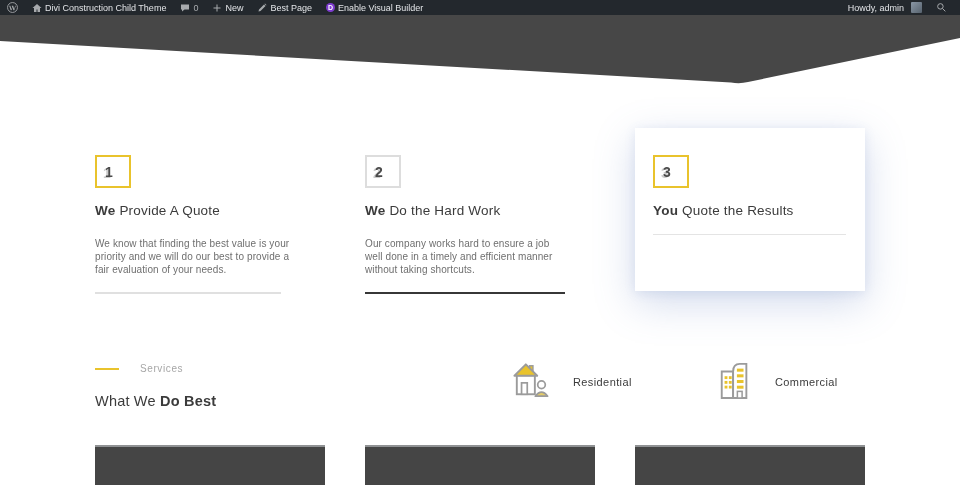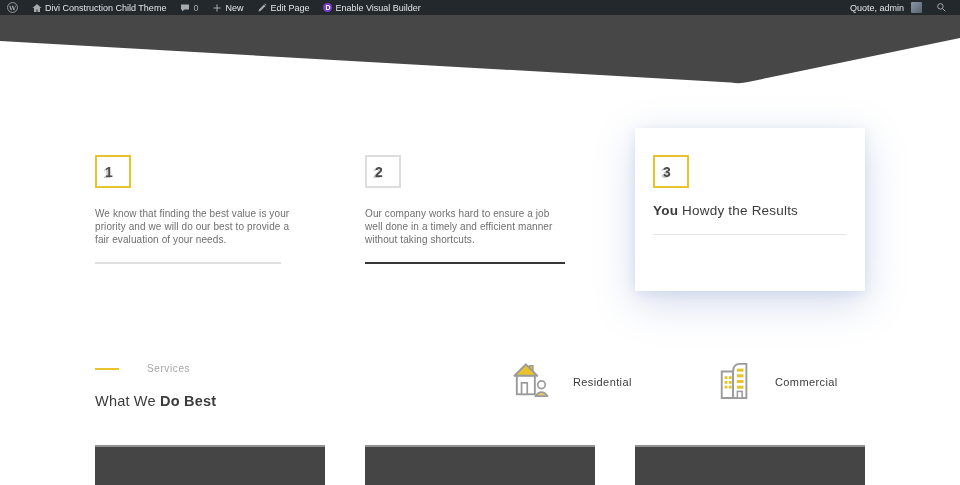--- a/index.html
+++ b/index.html
@@ -44,21 +44,21 @@
   .step-title strong { font-weight:700; margin-right:4px; }
   .step-body { margin-top:19px; font-size:10px; line-height:13px; color:#6f6f6f;
                max-width:202px; letter-spacing:0.1px; }
   .step-divider { margin-top:16px; border:0; }
   .divider-light { height:2px; background:#e0e0e0; width:186px; }
   .divider-dark  { height:2px; background:#373737; width:200px; }
   .c3 .divider-light { width:193px; height:1px; background:#e4e4e4; }
 
   
   .services { position:absolute; left:95px; top:363px; z-index:5; }
-  .eyebrow { display:flex; align-items:center; gap:28px; }
+  .eyebrow { display:flex; align-items:center; gap:21px; }
   .eyebrow-line { width:24px; height:2px; background:#e9c32c; }
   .eyebrow-text { font-size:10px; color:#a6a6a6; letter-spacing:0.6px; }
   .services-title { margin-top:19px; font-size:14.5px; color:#3b3b3b; letter-spacing:0.2px; }
   .services-title .bold { font-weight:700; }
 
   
   .category { position:absolute; top:360px; display:flex; align-items:center; gap:22px;
               z-index:5; cursor:pointer; }
   .category.residential { left:513px; }
   .category.commercial  { left:717px; }
@@ -107,30 +107,30 @@
             </svg>
         </span>
         <span>New</span>
       </div>
       <div class="ab-item">
         <span class="ico">
           <svg class="abicon" width="10" height="10" viewBox="0 0 20 20">
               <path d="M3 17l1-4L14 3l3 3L7 16zM15 2l3 3 1-1-3-3z" fill="#a7aaad"></path>
             </svg>
         </span>
-        <span>Edit Page</span>
+        <span>Best Page</span>
       </div>
       <div class="ab-item">
         <span class="divi-dot">D</span>
         <span>Enable Visual Builder</span>
       </div>
     </div>
     <div class="ab-right">
       <div class="ab-item">
-        <span>Quote, admin</span>
+        <span>Howdy, admin</span>
         <span class="avatar"></span>
       </div>
       <div class="ab-item">
         <span class="ico">
           <svg class="abicon" width="11" height="11" viewBox="0 0 20 20">
               <circle cx="8" cy="8" r="5" fill="none" stroke="#a7aaad" stroke-width="1.8"></circle>
               <path d="M12 12l5 5" stroke="#a7aaad" stroke-width="1.8"></path>
             </svg>
         </span>
       </div>
@@ -140,38 +140,44 @@
   <div class="hero-wrap">
     <svg viewBox="0 0 960 70" preserveAspectRatio="none">
       <path d="M0,0 H960 V23 L748,67 Q740,69 731,67.5 L0,26 Z" fill="#474747"></path>
     </svg>
   </div>
 
   <div class="step-col c1">
     <div class="numbox yellow">
       <span>1</span>
     </div>
+    <div class="step-title">
+      <strong>We</strong><span>Provide A Quote</span>
+    </div>
     <div class="step-body">We know that finding the best value is your priority and we will do our best to provide a fair evaluation of your needs.</div>
     <div class="step-divider divider-light"></div>
   </div>
 
   <div class="step-col c2">
     <div class="numbox gray">
       <span>2</span>
     </div>
+    <div class="step-title">
+      <strong>We</strong><span>Do the Hard Work</span>
+    </div>
     <div class="step-body">Our company works hard to ensure a job well done in a timely and efficient manner without taking shortcuts.</div>
     <div class="step-divider divider-dark"></div>
   </div>
 
   <div class="step-col c3">
     <div class="numbox yellow">
       <span>3</span>
     </div>
     <div class="step-title">
-      <strong>You</strong><span>Howdy the Results</span>
+      <strong>You</strong><span>Quote the Results</span>
     </div>
     <div class="step-divider divider-light"></div>
   </div>
 
   <div class="services">
     <div class="eyebrow">
       <span class="eyebrow-line"></span>
       <span class="eyebrow-text">Services</span>
     </div>
     <div class="services-title">

